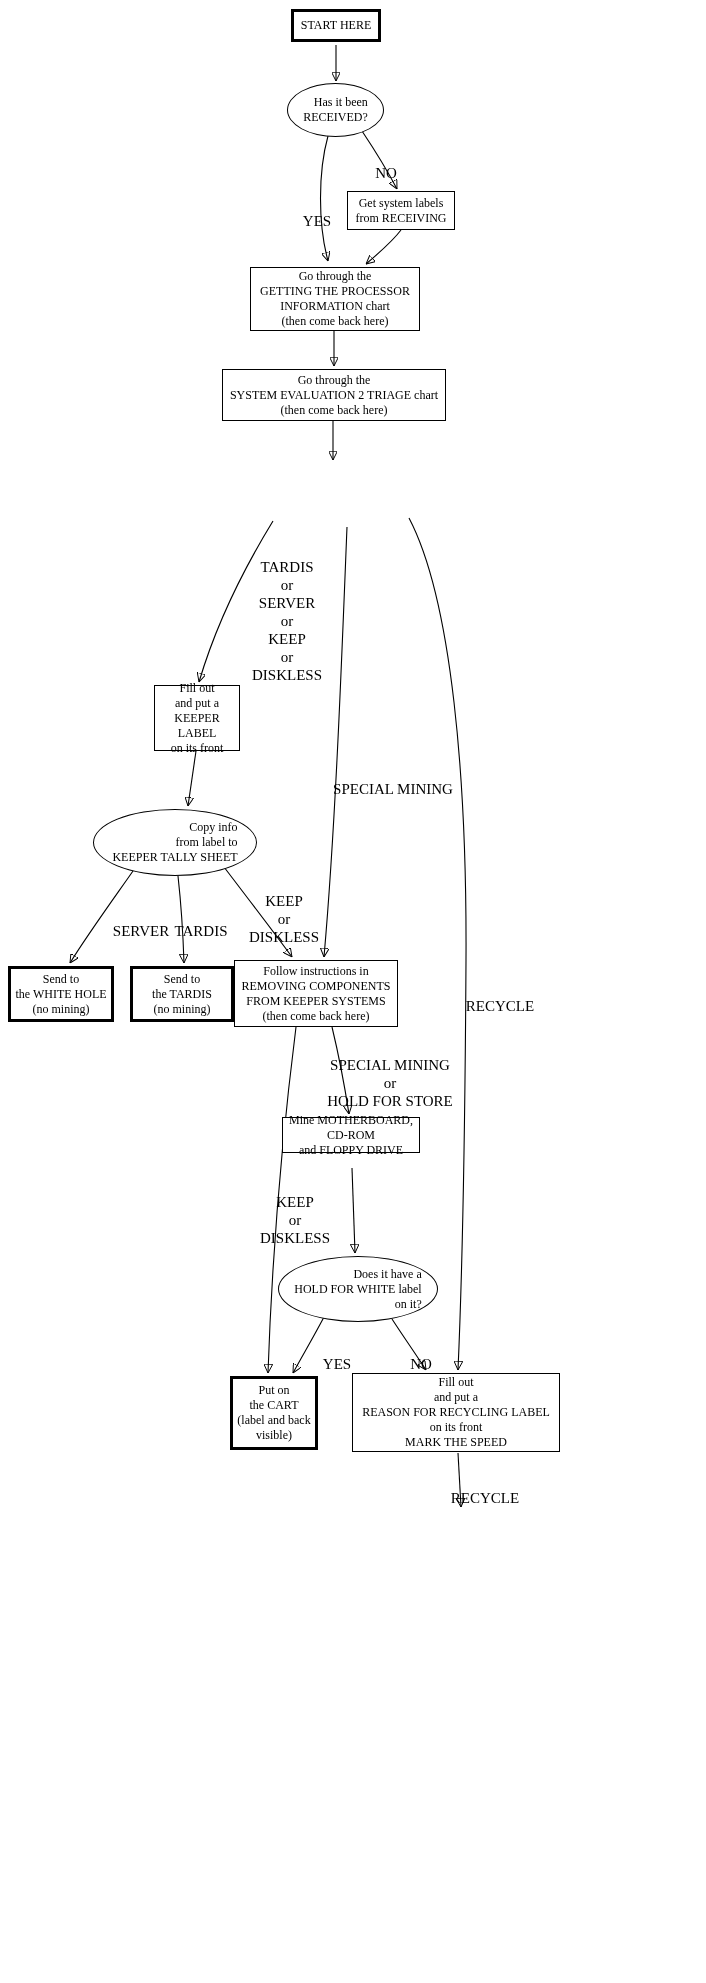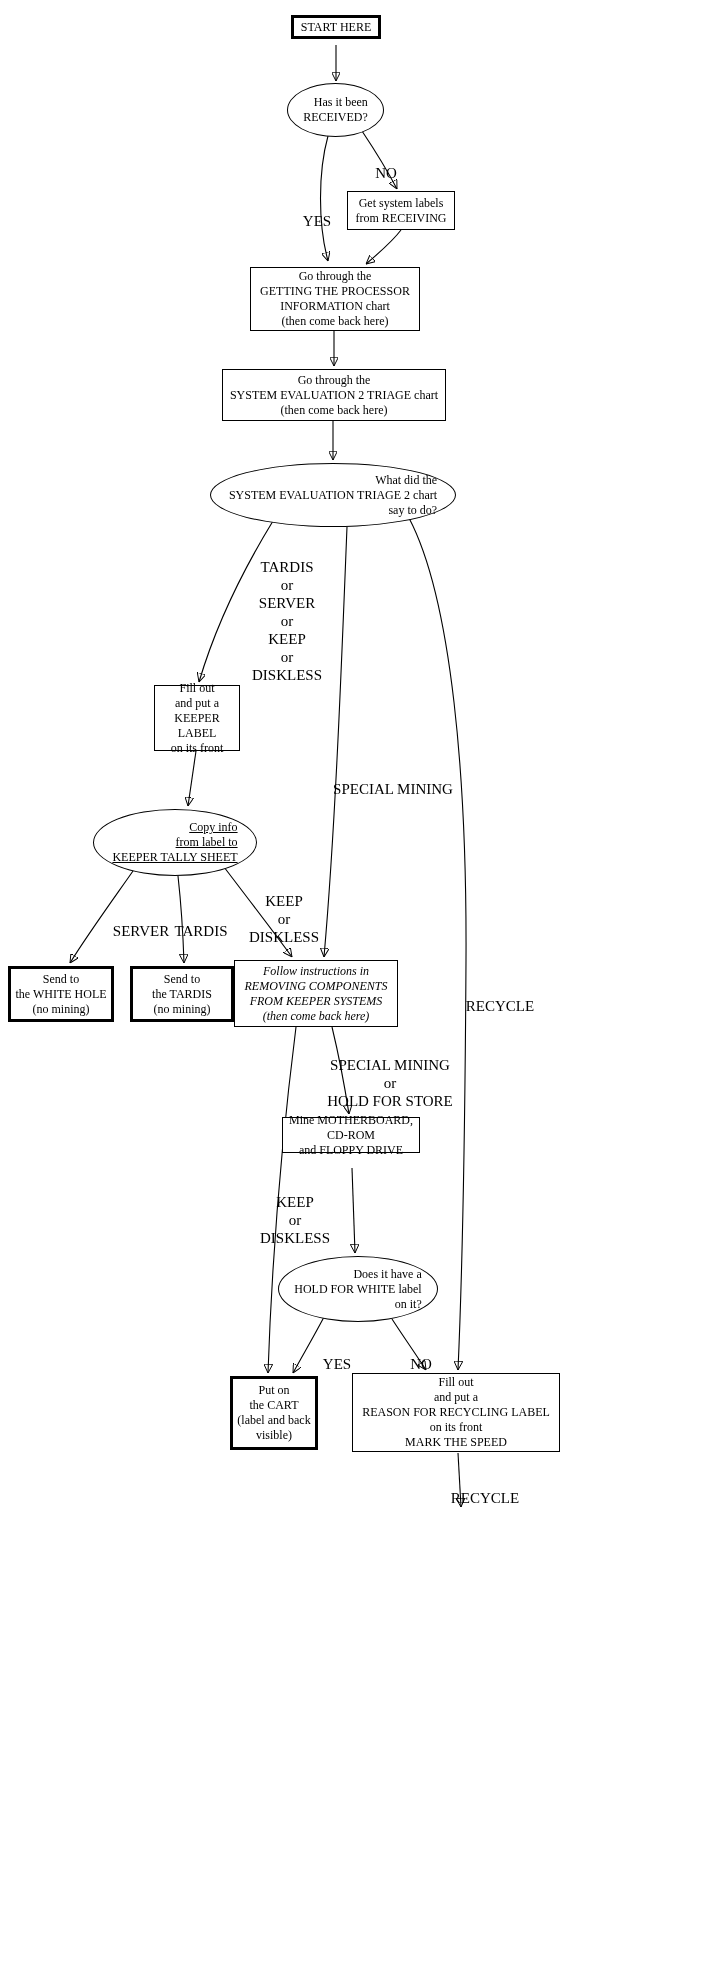--- a/index.html
+++ b/index.html
@@ -86,59 +86,56 @@
     <path d="M347,527 C342,650 336,820 324,957" marker-end="url(#arrow)"></path>
     <path d="M409,518 C452,600 467,780 466,960 C465,1140 462,1280 458,1370" marker-end="url(#arrow)"></path>
     <path d="M332,1027 C339,1056 344,1082 349,1114" marker-end="url(#arrow)"></path>
     <path d="M296,1027 C283,1130 272,1255 268,1373" marker-end="url(#arrow)"></path>
     <path d="M352,1168 L355,1253" marker-end="url(#arrow)"></path>
     <path d="M324,1317 C314,1336 304,1353 293,1373" marker-end="url(#arrow)"></path>
     <path d="M392,1319 C403,1336 415,1353 426,1370" marker-end="url(#arrow)"></path>
     <path d="M458,1453 L461,1507" marker-end="url(#arrow)"></path>
   </svg>
 
-  <div class="node box bold" style="left:291px;top:9px;width:90px;height:24px;margin-top:6px;">START HERE</div>
+  <div class="node box bold" style="left:291px;top:9px;width:90px;height:33px;">START HERE</div>
 
   <div class="node ellipse" style="left:287px;top:83px;width:97px;height:54px;">Has it been
 RECEIVED?</div>
 
   <div class="node box" style="left:347px;top:191px;width:108px;height:39px;">Get system labels
 from RECEIVING</div>
 
   <div class="node box" style="left:250px;top:267px;width:170px;height:64px;">Go through the
 GETTING THE PROCESSOR
 INFORMATION chart
 (then come back here)</div>
 
   <div class="node box" style="left:222px;top:369px;width:224px;height:52px;">Go through the
 SYSTEM EVALUATION 2 TRIAGE chart
 (then come back here)</div>
 
-  <div class="node ellipse" style="left:210px;top:463px;width:246px;height:64px;">What did the
-SYSTEM EVALUATION TRIAGE 2 chart
-say to do?</div>
 
   <div class="node box" style="left:154px;top:685px;width:86px;height:66px;">Fill out
 and put a
 KEEPER LABEL
 on its front</div>
 
-  <div class="node ellipse" style="left:93px;top:809px;width:164px;height:67px;text-decoration:underline;">Copy info
+  <div class="node ellipse" style="left:93px;top:809px;width:164px;height:67px;">Copy info
 from label to
 KEEPER TALLY SHEET</div>
 
   <div class="node box bold" style="left:8px;top:966px;width:106px;height:56px;">Send to
 the WHITE HOLE
 (no mining)</div>
 
   <div class="node box bold" style="left:130px;top:966px;width:104px;height:56px;">Send to
 the TARDIS
 (no mining)</div>
 
-  <div class="node box" style="left:234px;top:960px;width:164px;height:67px;font-style:italic;">Follow instructions in
+  <div class="node box" style="left:234px;top:960px;width:164px;height:67px;">Follow instructions in
 REMOVING COMPONENTS
 FROM KEEPER SYSTEMS
 (then come back here)</div>
 
   <div class="node box" style="left:282px;top:1117px;width:138px;height:36px;">Mine MOTHERBOARD,
 CD-ROM
 and FLOPPY DRIVE</div>
 
   <div class="node ellipse" style="left:278px;top:1256px;width:160px;height:66px;">Does it have a
 HOLD FOR WHITE label

